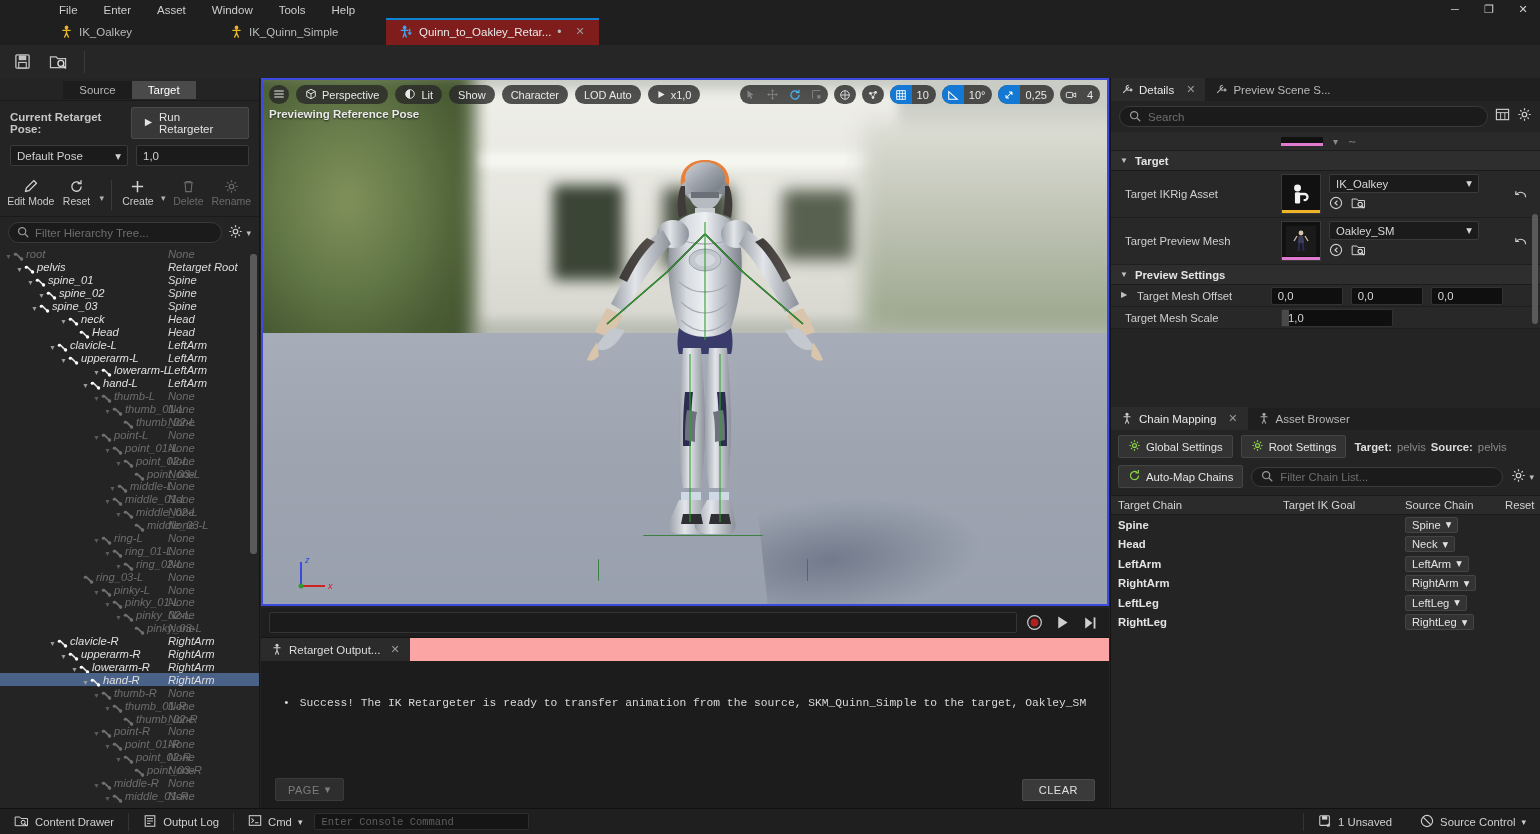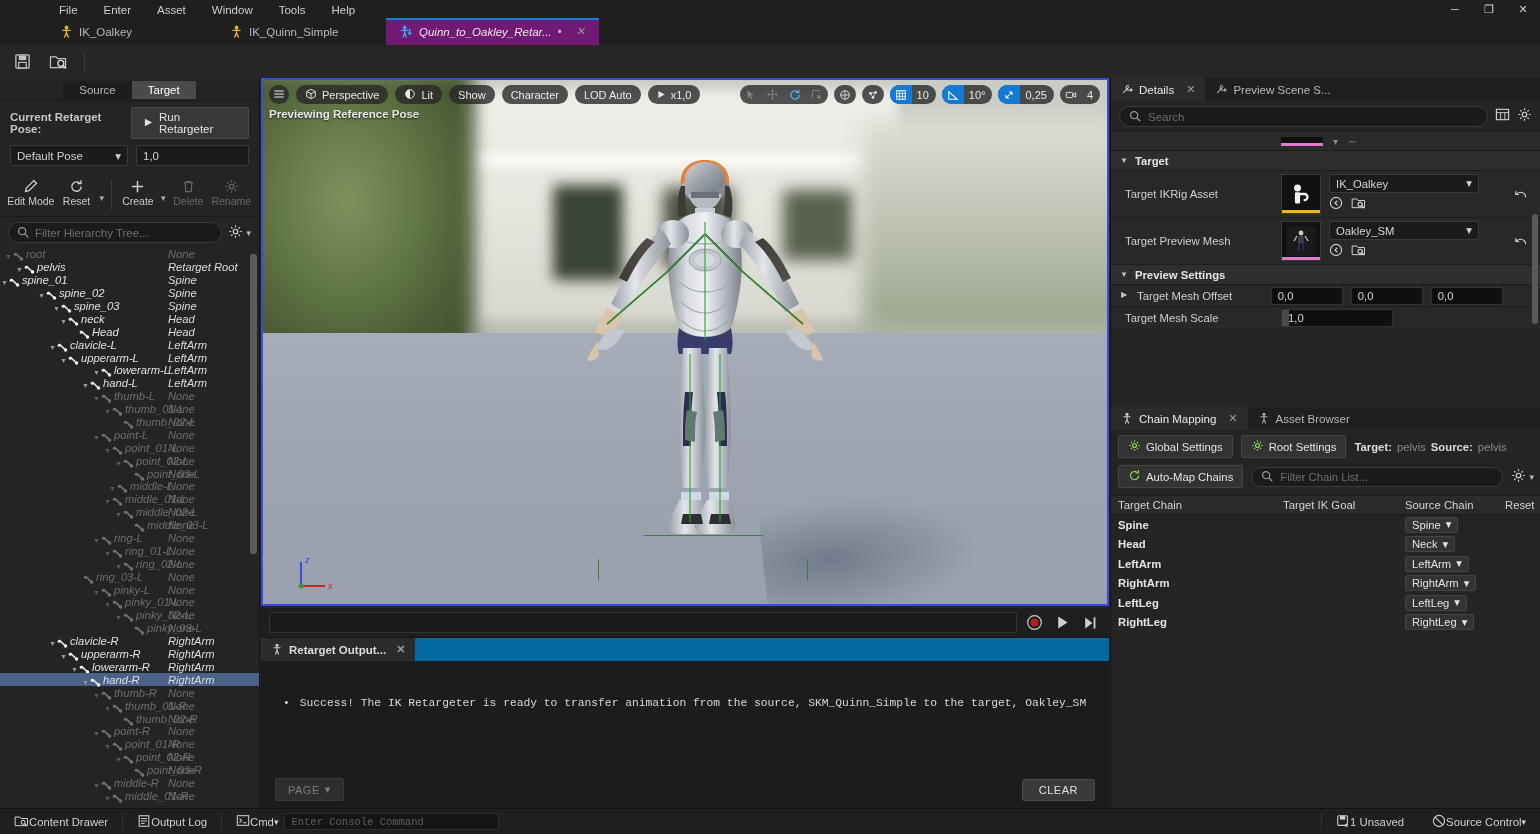--- a/index.html
+++ b/index.html
@@ -36,21 +36,21 @@
   .tabbar {
     position: absolute; top: 18px; left: 0; width: 1540px; height: 27px;
     background: #1f1f1f; display: flex; align-items: flex-end;
   }
   .tabs { display: flex; margin-left: 46px; height: 27px; align-items: flex-end; }
   .tab {
     display: flex; align-items: center; gap: 6px;
     height: 27px; padding: 0 14px; font-size: 11.5px; color: #b9b9b9;
     min-width: 170px; position: relative;
   }
-  .tab.active { background: #701a75; color: #e8e8e8; font-style: italic; }
+  .tab.active { background: #7f1d1d; color: #e8e8e8; }
   .tab.active::before {
     content:''; position:absolute; left:0; top:0; width:100%; height:2px; background:#0f83d4;
   }
   .tab .tab-icon { width: 13px; height: 13px; display:flex; align-items:center; justify-content:center; }
   .tab .tab-close { margin-left: auto; font-size: 11px; color: #999; padding-left: 8px; }
   .tab .tab-dot { font-size: 12px; color: #bbb; }
 
   
   .asset-toolbar {
     position: absolute; top: 45px; left: 0; width: 1540px; height: 33px;
@@ -214,21 +214,21 @@
     display:flex; align-items:center; gap: 6px; padding: 0 8px;
   }
   .play-track { flex:1; height: 21px; background:#1b1b1b; border:1px solid #343434; border-radius:2px; }
   .pb-btn { width:22px; height:22px; display:flex; align-items:center; justify-content:center; }
 
   
   .outpanel {
     position:absolute; left:261px; top: 637px; width: 848px; height: 171px; background: #1c1c1c;
     border-top: 1px solid #151515;
   }
-  .out-tabbar { height: 23px; display:flex; background:#0369a1;font-weight:bold; }
+  .out-tabbar { height: 23px; display:flex; background:#fca5a5; }
   .out-tab {
     display:flex; align-items:center; gap:6px; height:23px; padding: 0 10px; font-size:11.5px;
     background:#2b2b2b; color:#dcdcdc;
   }
   .out-tab .x { color:#9a9a9a; font-size:11px; margin-left:4px; }
   .out-body { position:relative; height: 148px; background:#1c1c1c; }
   .out-line {
     position:absolute; left: 22px; top: 36px; font-family: "Liberation Mono", monospace;
     font-size: 11.3px; color: #d8d8d8; display:flex; gap: 10px;
   }
@@ -330,21 +330,21 @@
   .rp-scroll {
     position:absolute; right: 2px; top: 82px; width: 6px; height: 110px; background:#5a5a5a; border-radius:3px;
   }
 
   
   .statusbar {
     position:absolute; left:0; bottom:0; width:1540px; height: 26px; background:#1f1f1f;
     display:flex; align-items:center; border-top:1px solid #111;
   }
   .sb-item {
-    display:flex; align-items:center; font-size:11.3px; color:#cfcfcf; padding: 0 14px; height:28px;
+    display:flex; align-items:center; gap:6px; font-size:11.3px; color:#cfcfcf; padding: 0 14px; height:28px;
   }
   .sb-sep { width:1px; height:18px; background:#333; }
   .cmd-input {
     width: 215px; height: 17px; background:#151515; border:1px solid #2e2e2e; border-radius:2px;
     font-family:"Liberation Mono", monospace; font-size:10.5px; color:#5e5e5e;
     display:flex; align-items:center; padding: 0 6px; margin-left: 6px;
   }
   .sb-right { margin-left:auto; display:flex; align-items:center; }
 </style>
 </head>
@@ -551,21 +551,21 @@
             <span class="bone"><svg viewBox="0 0 12 10" width="11" height="9">
                 <path d="M1.6 2.1a1.5 1.5 0 0 1 2.3-.6l5 5a1.5 1.5 0 1 1-1 1.1l-5-5a1.5 1.5 0 0 1-1.3-.5z" fill="#ffffff" stroke="#b8b8b8" stroke-width=".5"></path>
                 <circle cx="2.4" cy="2.4" r="1.7" fill="#ffffff"></circle>
                 <circle cx="9.4" cy="7.4" r="1.7" fill="#ffffff"></circle>
               </svg></span>
             <span>pelvis</span>
           </span>
           <span class="chain">Retarget Root</span>
         </div>
         <div class="trow">
-          <span class="name" style="">
+          <span class="name" style="padding-left:26px">
             <span class="arrow">▼</span>
             <span class="bone"><svg viewBox="0 0 12 10" width="11" height="9">
                 <path d="M1.6 2.1a1.5 1.5 0 0 1 2.3-.6l5 5a1.5 1.5 0 1 1-1 1.1l-5-5a1.5 1.5 0 0 1-1.3-.5z" fill="#ffffff" stroke="#b8b8b8" stroke-width=".5"></path>
                 <circle cx="2.4" cy="2.4" r="1.7" fill="#ffffff"></circle>
                 <circle cx="9.4" cy="7.4" r="1.7" fill="#ffffff"></circle>
               </svg></span>
             <span>spine_01</span>
           </span>
           <span class="chain">Spine</span>
         </div>
@@ -575,21 +575,21 @@
             <span class="bone"><svg viewBox="0 0 12 10" width="11" height="9">
                 <path d="M1.6 2.1a1.5 1.5 0 0 1 2.3-.6l5 5a1.5 1.5 0 1 1-1 1.1l-5-5a1.5 1.5 0 0 1-1.3-.5z" fill="#ffffff" stroke="#b8b8b8" stroke-width=".5"></path>
                 <circle cx="2.4" cy="2.4" r="1.7" fill="#ffffff"></circle>
                 <circle cx="9.4" cy="7.4" r="1.7" fill="#ffffff"></circle>
               </svg></span>
             <span>spine_02</span>
           </span>
           <span class="chain">Spine</span>
         </div>
         <div class="trow">
-          <span class="name" style="padding-left:52px">
+          <span class="name" style="padding-left:30px">
             <span class="arrow">▼</span>
             <span class="bone"><svg viewBox="0 0 12 10" width="11" height="9">
                 <path d="M1.6 2.1a1.5 1.5 0 0 1 2.3-.6l5 5a1.5 1.5 0 1 1-1 1.1l-5-5a1.5 1.5 0 0 1-1.3-.5z" fill="#ffffff" stroke="#b8b8b8" stroke-width=".5"></path>
                 <circle cx="2.4" cy="2.4" r="1.7" fill="#ffffff"></circle>
                 <circle cx="9.4" cy="7.4" r="1.7" fill="#ffffff"></circle>
               </svg></span>
             <span>spine_03</span>
           </span>
           <span class="chain">Spine</span>
         </div>

